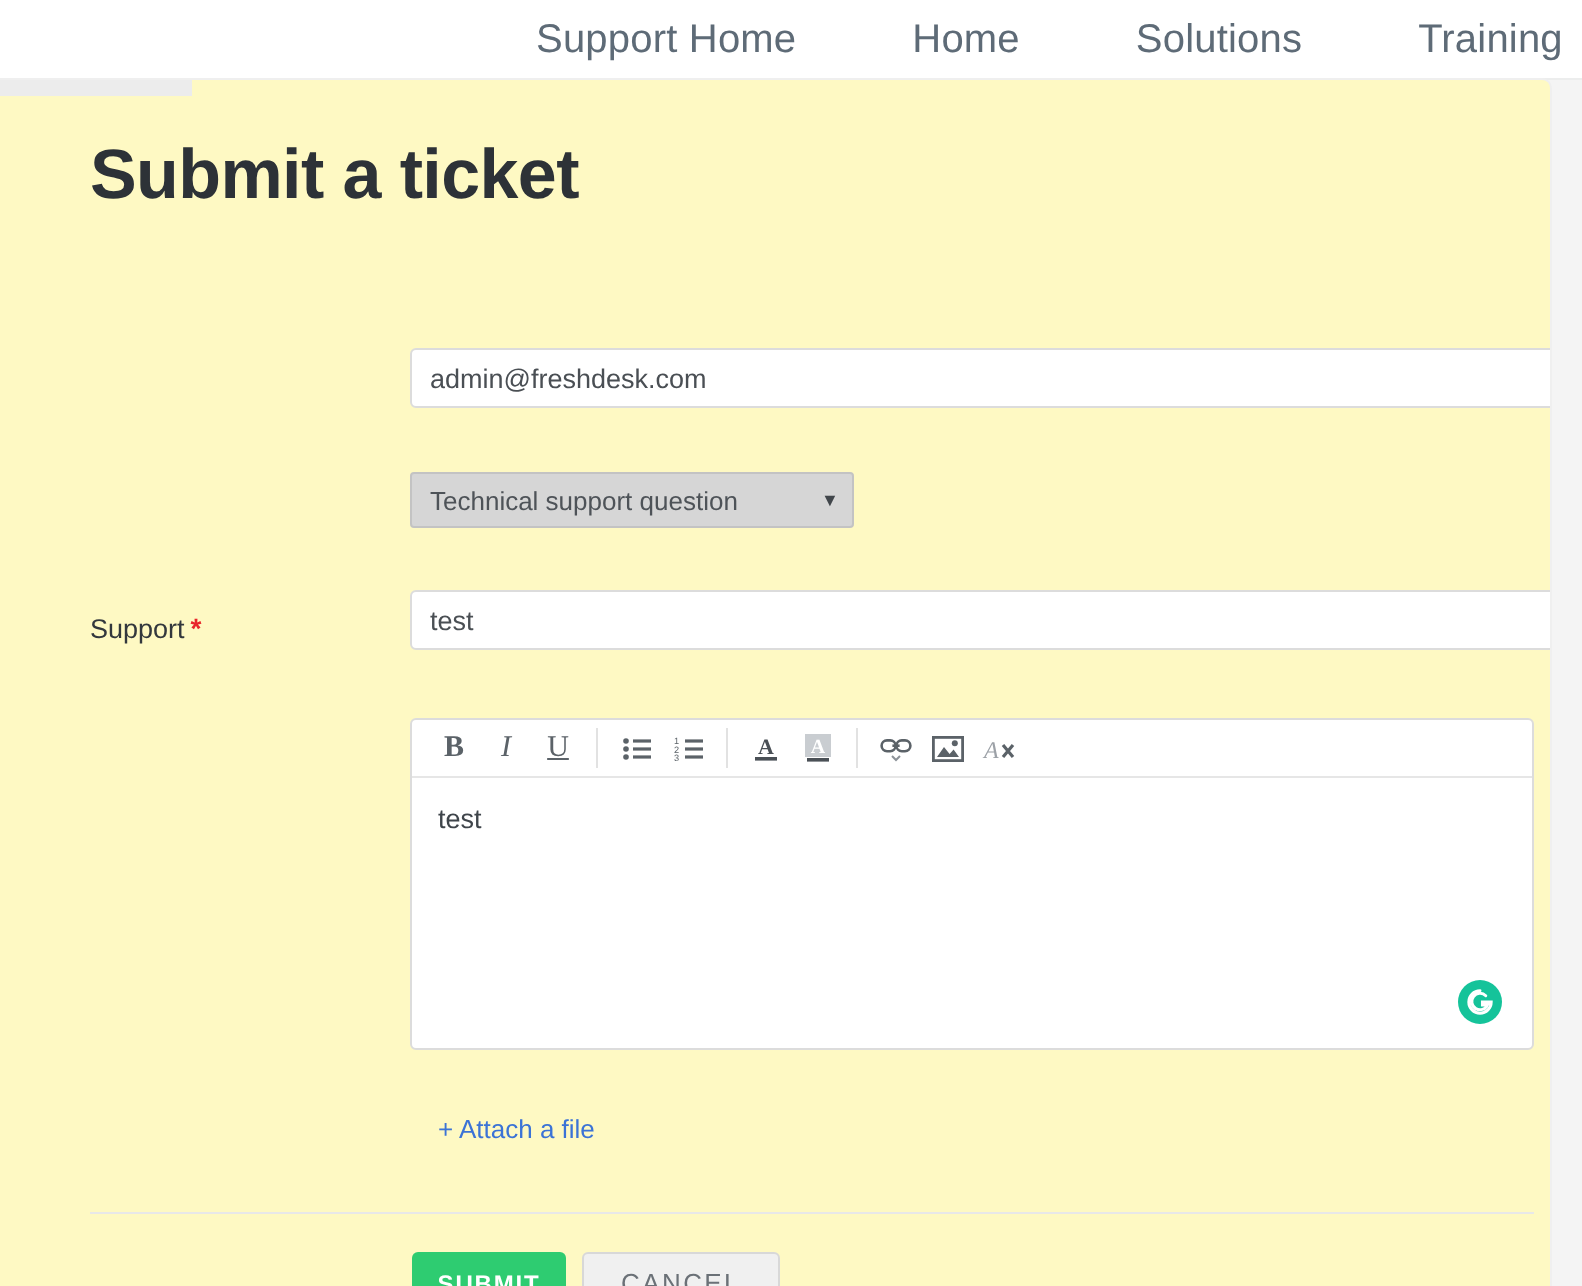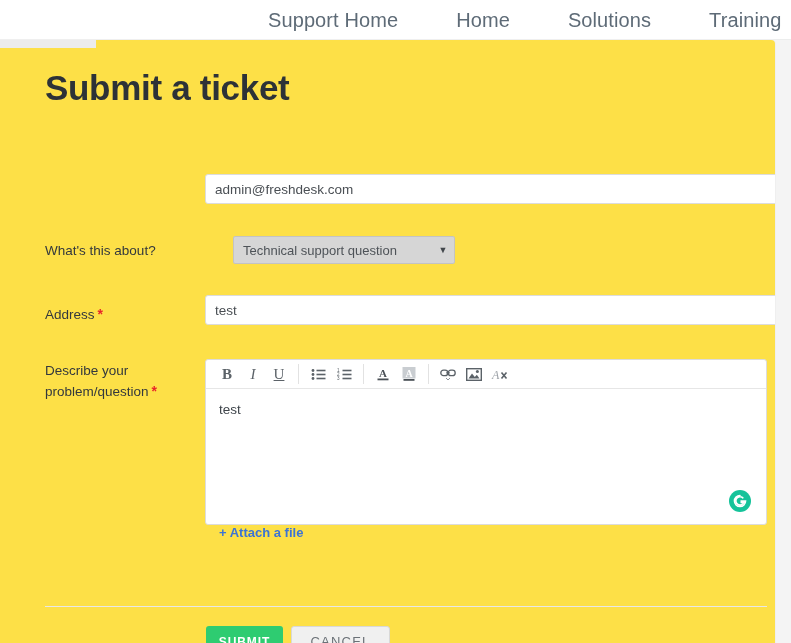--- a/index.html
+++ b/index.html
@@ -48,21 +48,21 @@
   }
   .nav-item:last-child { margin-right: 0; }
 
   
   .card {
     position: absolute;
     left: 0;
     top: 40px;
     width: 775px;
     height: 603px;
-    background: #fde047;
+    background: #fef9c3;
     border-top-right-radius: 4px;
     box-shadow: 0 0 0 1px #efefef;
     box-sizing: border-box;
     overflow: hidden;
   }
   .card-notch {
     position: absolute;
     left: 0;
     top: 0;
     width: 96px;
@@ -118,21 +118,20 @@
     top: 196px;
     width: 222px;
     height: 28px;
     background: #d6d6d6;
     border: 1px solid #c3c3c3;
     border-radius: 2px;
     box-sizing: border-box;
     display: flex;
     align-items: center;
     cursor: pointer;
-    margin-left: 28px;
   }
   .select-label {
     font-size: 13px;
     color: #4e5358;
     padding-left: 9px;
     flex: 1;
     white-space: nowrap;
     overflow: hidden;
   }
   .select-arrow {
@@ -202,25 +201,24 @@
     background: #15c39a;
     display: flex;
     align-items: center;
     justify-content: center;
     cursor: pointer;
   }
 
   .attach-link {
     position: absolute;
     left: 219px;
-    top: 485px;
+    top: 517px;
     font-size: 13px;
     color: #3b73d6;
     cursor: pointer;
-    font-weight: bold;
   }
 
   .divider {
     position: absolute;
     left: 45px;
     top: 566px;
     width: 722px;
     height: 1px;
     background: #e8e8e8;
   }
@@ -273,37 +271,30 @@
   </div>
 
   <div class="card">
 
     <div class="card-notch"></div>
 
     <div class="page-title">Submit a ticket</div>
 
     <input class="text-input" style="top: 134px;" type="text" value="admin@freshdesk.com">
 
-    <div class="field-label" style="top:201px">
-      <span>What's this about?</span>
-    </div>
     <div class="select-box">
       <div class="select-label">Technical support question</div>
       <div class="select-arrow">▼</div>
     </div>
 
     <div class="field-label" style="top:264px">
-      <span>Address</span><span class="req">*</span>
+      <span>Support</span><span class="req">*</span>
     </div>
     <input class="text-input" style="top: 255px;" type="text" value="test">
 
-    <div class="field-label" style="top:321px">
-      <span>Describe your</span><br>
-      <span>problem/question</span><span class="req">*</span>
-    </div>
 
     <div class="editor">
       <div class="editor-toolbar">
 
         <div class="tb-btn">
           <span class="bold">B</span>
         </div>
         <div class="tb-btn">
           <span class="italic">I</span>
         </div>

